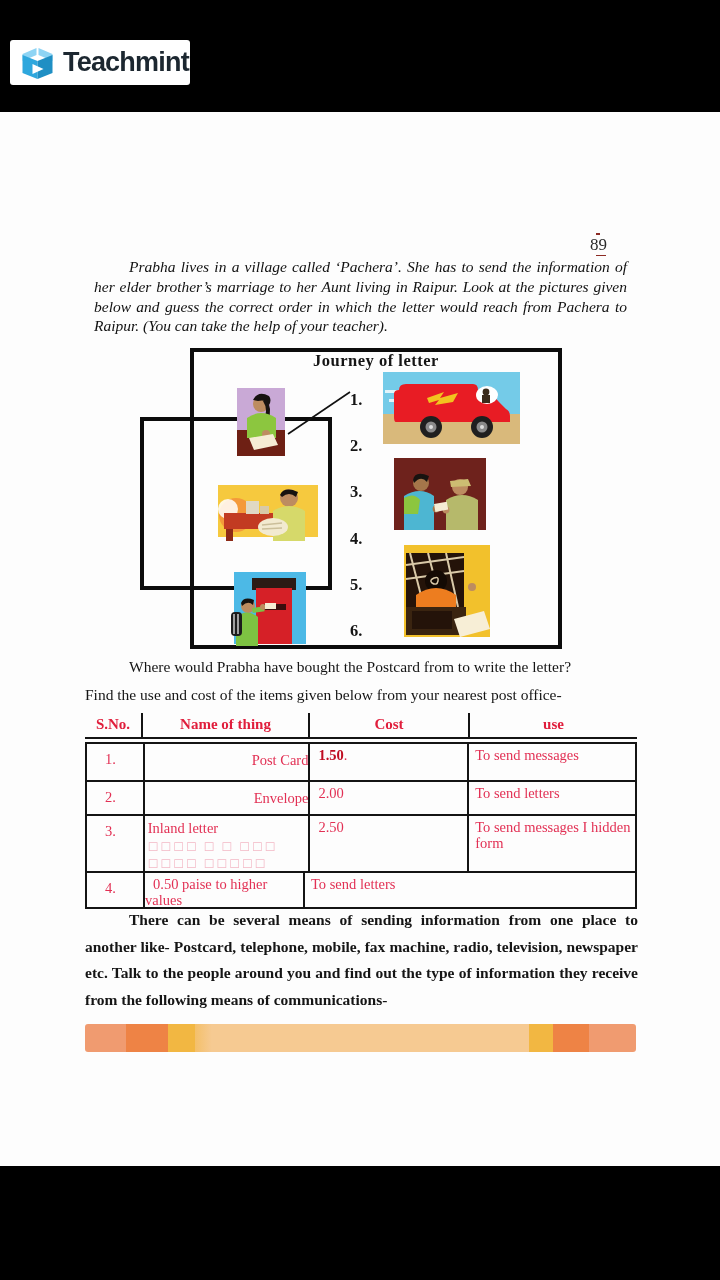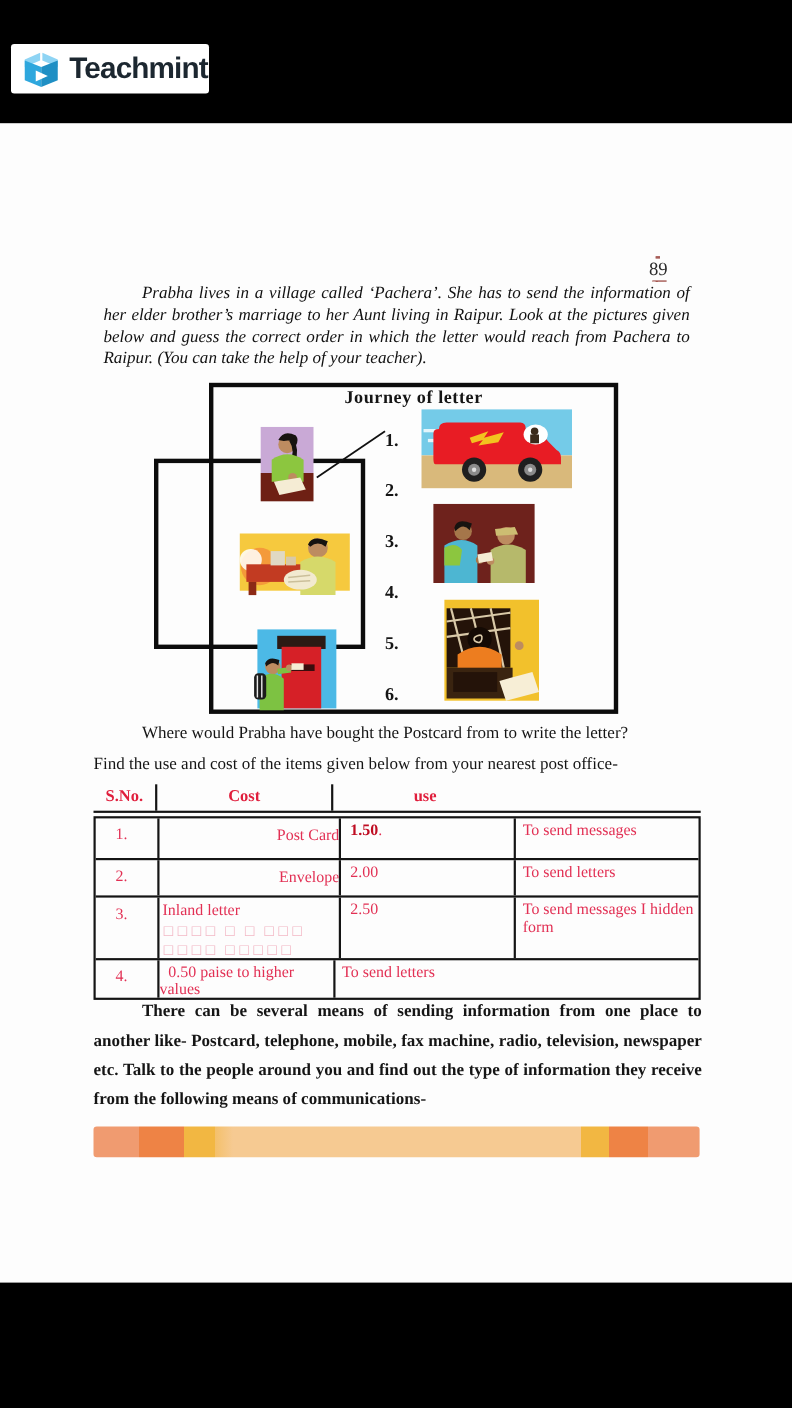--- a/index.html
+++ b/index.html
@@ -44,21 +44,21 @@
   .step-num { position:absolute; left:350px; width:28px; font-weight:bold; font-size:16.5px; z-index:3; }
   .illus { position:absolute; z-index:2; }
   .pointer-line { position:absolute; left:282px; top:276px; width:74px; height:50px; z-index:3; }
 
   
   .q1 { position:absolute; left:85px; top:546px; width:552px; font-size:15.5px; text-indent:44px; }
   .q2 { position:absolute; left:85px; top:574px; width:552px; font-size:15.5px; }
 
   
   .ptable { position:absolute; left:85px; top:601px; width:552px; font-size:14.5px; }
-  .thead { display:flex; height:26px; border-bottom:2px solid #141414; }
+  .thead { display:flex; height:26px; border-bottom:2px solid #141414;justify-content:center; }
   .th { font-weight:bold; color:#e01e3c; font-size:15px; text-align:center; padding-top:3px; }
   .c1 { width:58px; } .c2 { width:167px; } .c3 { width:160px; } .c4 { width:167px; }
   .vr { border-right:2px solid #141414; }
   .tbody { border:2px solid #141414; margin-top:3px; }
   .trow { display:flex; border-bottom:2px solid #141414; color:#e23054; }
   .trow:last-child { border-bottom:none; }
   .td { overflow:hidden; }
   .td-sno { padding:7px 0 0 18px; }
   .td-name-center { text-align:right; padding-top:8px; }
   .td-name-left { padding:4px 2px 0 3px; }
@@ -223,20 +223,21 @@
       <polygon points="56,74 86,66 92,84 62,92" fill="#f7eed6"></polygon>
       <circle cx="74" cy="42" r="4" fill="#bd8c60"></circle>
     </svg>
 
     <p class="q1">Where would Prabha have bought the Postcard from to write the letter?</p>
     <p class="q2">Find the use and cost of the items given below from your nearest post office-</p>
 
     <div class="ptable">
       <div class="thead">
         <div class="th c1 vr">S.No.</div>
+        <div class="th c2 vr">Name of thing</div>
         <div class="th c3 vr">Cost</div>
         <div class="th c4">use</div>
       </div>
       <div class="tbody">
 
         <div class="trow h-r1">
           <div class="td c1 vr td-sno">1.</div>
           <div class="td c2 vr td-name-center">Post Card</div>
           <div class="td c3 vr td-cost"><span class="bold-cost">1.50</span><span>.</span></div>
           <div class="td c4 td-use">To send messages</div>

